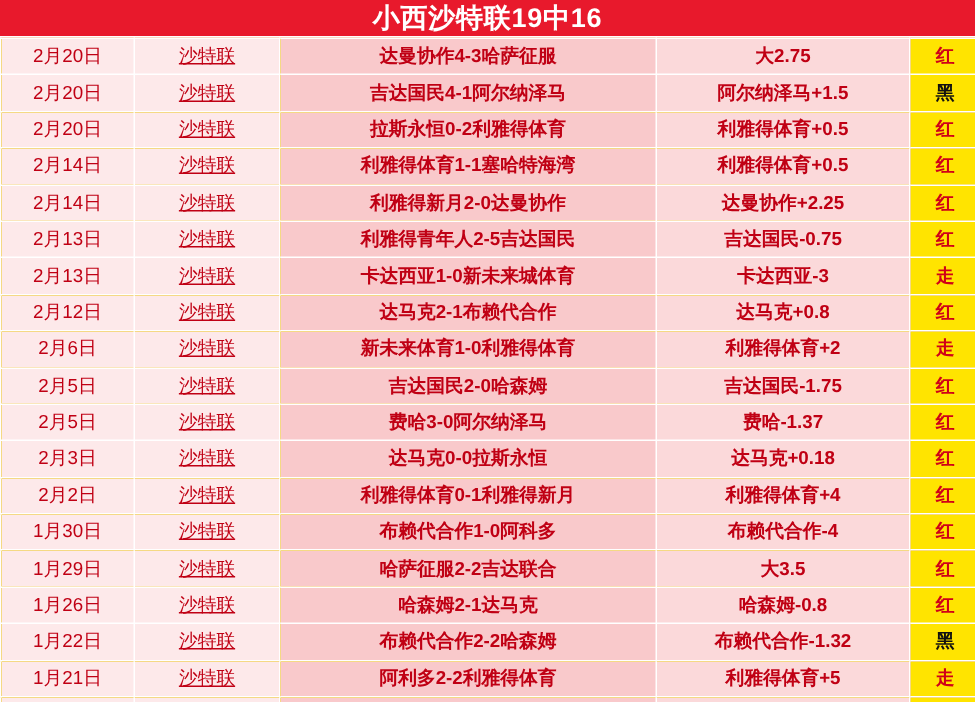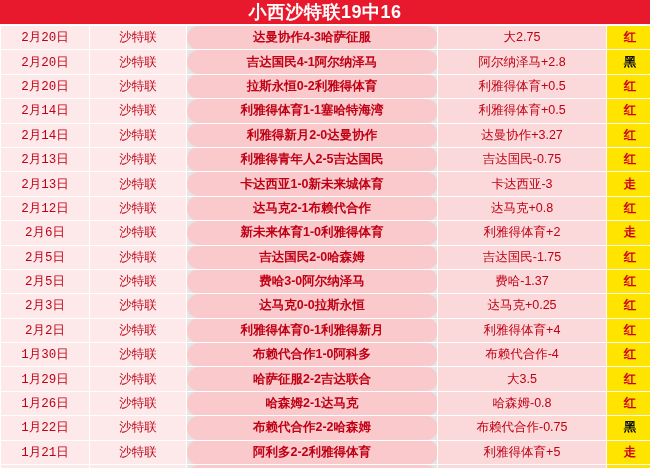--- a/index.html
+++ b/index.html
@@ -10,21 +10,21 @@
   body {
     width: 650px;
     height: 468px;
     overflow: hidden;
     font-family: "Liberation Sans", sans-serif;
   }
   .sheet {
     width: 650px;
     height: 468px;
     box-sizing: border-box;
-    background: #e5e5e5;
+    background: #eab308;
     display: flex;
     flex-direction: column;
   }
   .title-bar {
     height: 28px;
     background: #e8192c;
     color: #ffffff;
     font-size: 18px;
     font-weight: bold;
     display: flex;
@@ -47,39 +47,38 @@
     text-align: center;
     vertical-align: middle;
     overflow: hidden;
     white-space: nowrap;
     padding: 0;
   }
   .c-date {
     width: 88px;
     background: #fde9ea;
     color: #c00014;
-    font-family: Liberation Mono, monospace;
   }
   .c-league {
     width: 96px;
     background: #fde9ea;
     color: #c00014;
+    text-decoration: underline;
   }
   .c-match {
     width: 250px;
     background: #f9c9cb;
     color: #c00014;
     font-weight: bold;
-    border-radius: 12px;
   }
   .c-line {
     width: 168px;
     background: #fbd9da;
     color: #c00014;
-    font-weight: normal;
+    font-weight: bold;
   }
   .c-result {
     width: 46px;
     font-weight: bold;
     font-size: 13px;
   }
   .res-red {
     background: #ffe400;
     color: #d00018;
   }
@@ -105,42 +104,42 @@
           <td class="c-date">2月20日</td>
           <td class="c-league">沙特联</td>
           <td class="c-match">达曼协作4-3哈萨征服</td>
           <td class="c-line">大2.75</td>
           <td class="c-result res-red">红</td>
         </tr>
         <tr>
           <td class="c-date">2月20日</td>
           <td class="c-league">沙特联</td>
           <td class="c-match">吉达国民4-1阿尔纳泽马</td>
-          <td class="c-line">阿尔纳泽马+2.8</td>
+          <td class="c-line">阿尔纳泽马+1.5</td>
           <td class="c-result res-black">黑</td>
         </tr>
         <tr>
           <td class="c-date">2月20日</td>
           <td class="c-league">沙特联</td>
           <td class="c-match">拉斯永恒0-2利雅得体育</td>
           <td class="c-line">利雅得体育+0.5</td>
           <td class="c-result res-red">红</td>
         </tr>
         <tr>
           <td class="c-date">2月14日</td>
           <td class="c-league">沙特联</td>
           <td class="c-match">利雅得体育1-1塞哈特海湾</td>
           <td class="c-line">利雅得体育+0.5</td>
           <td class="c-result res-red">红</td>
         </tr>
         <tr>
           <td class="c-date">2月14日</td>
           <td class="c-league">沙特联</td>
           <td class="c-match">利雅得新月2-0达曼协作</td>
-          <td class="c-line">达曼协作+3.27</td>
+          <td class="c-line">达曼协作+2.25</td>
           <td class="c-result res-red">红</td>
         </tr>
         <tr>
           <td class="c-date">2月13日</td>
           <td class="c-league">沙特联</td>
           <td class="c-match">利雅得青年人2-5吉达国民</td>
           <td class="c-line">吉达国民-0.75</td>
           <td class="c-result res-red">红</td>
         </tr>
         <tr>
@@ -175,21 +174,21 @@
           <td class="c-date">2月5日</td>
           <td class="c-league">沙特联</td>
           <td class="c-match">费哈3-0阿尔纳泽马</td>
           <td class="c-line">费哈-1.37</td>
           <td class="c-result res-red">红</td>
         </tr>
         <tr>
           <td class="c-date">2月3日</td>
           <td class="c-league">沙特联</td>
           <td class="c-match">达马克0-0拉斯永恒</td>
-          <td class="c-line">达马克+0.25</td>
+          <td class="c-line">达马克+0.18</td>
           <td class="c-result res-red">红</td>
         </tr>
         <tr>
           <td class="c-date">2月2日</td>
           <td class="c-league">沙特联</td>
           <td class="c-match">利雅得体育0-1利雅得新月</td>
           <td class="c-line">利雅得体育+4</td>
           <td class="c-result res-red">红</td>
         </tr>
         <tr>
@@ -210,21 +209,21 @@
           <td class="c-date">1月26日</td>
           <td class="c-league">沙特联</td>
           <td class="c-match">哈森姆2-1达马克</td>
           <td class="c-line">哈森姆-0.8</td>
           <td class="c-result res-red">红</td>
         </tr>
         <tr>
           <td class="c-date">1月22日</td>
           <td class="c-league">沙特联</td>
           <td class="c-match">布赖代合作2-2哈森姆</td>
-          <td class="c-line">布赖代合作-0.75</td>
+          <td class="c-line">布赖代合作-1.32</td>
           <td class="c-result res-black">黑</td>
         </tr>
         <tr>
           <td class="c-date">1月21日</td>
           <td class="c-league">沙特联</td>
           <td class="c-match">阿利多2-2利雅得体育</td>
           <td class="c-line">利雅得体育+5</td>
           <td class="c-result res-walk">走</td>
         </tr>
         <tr>

